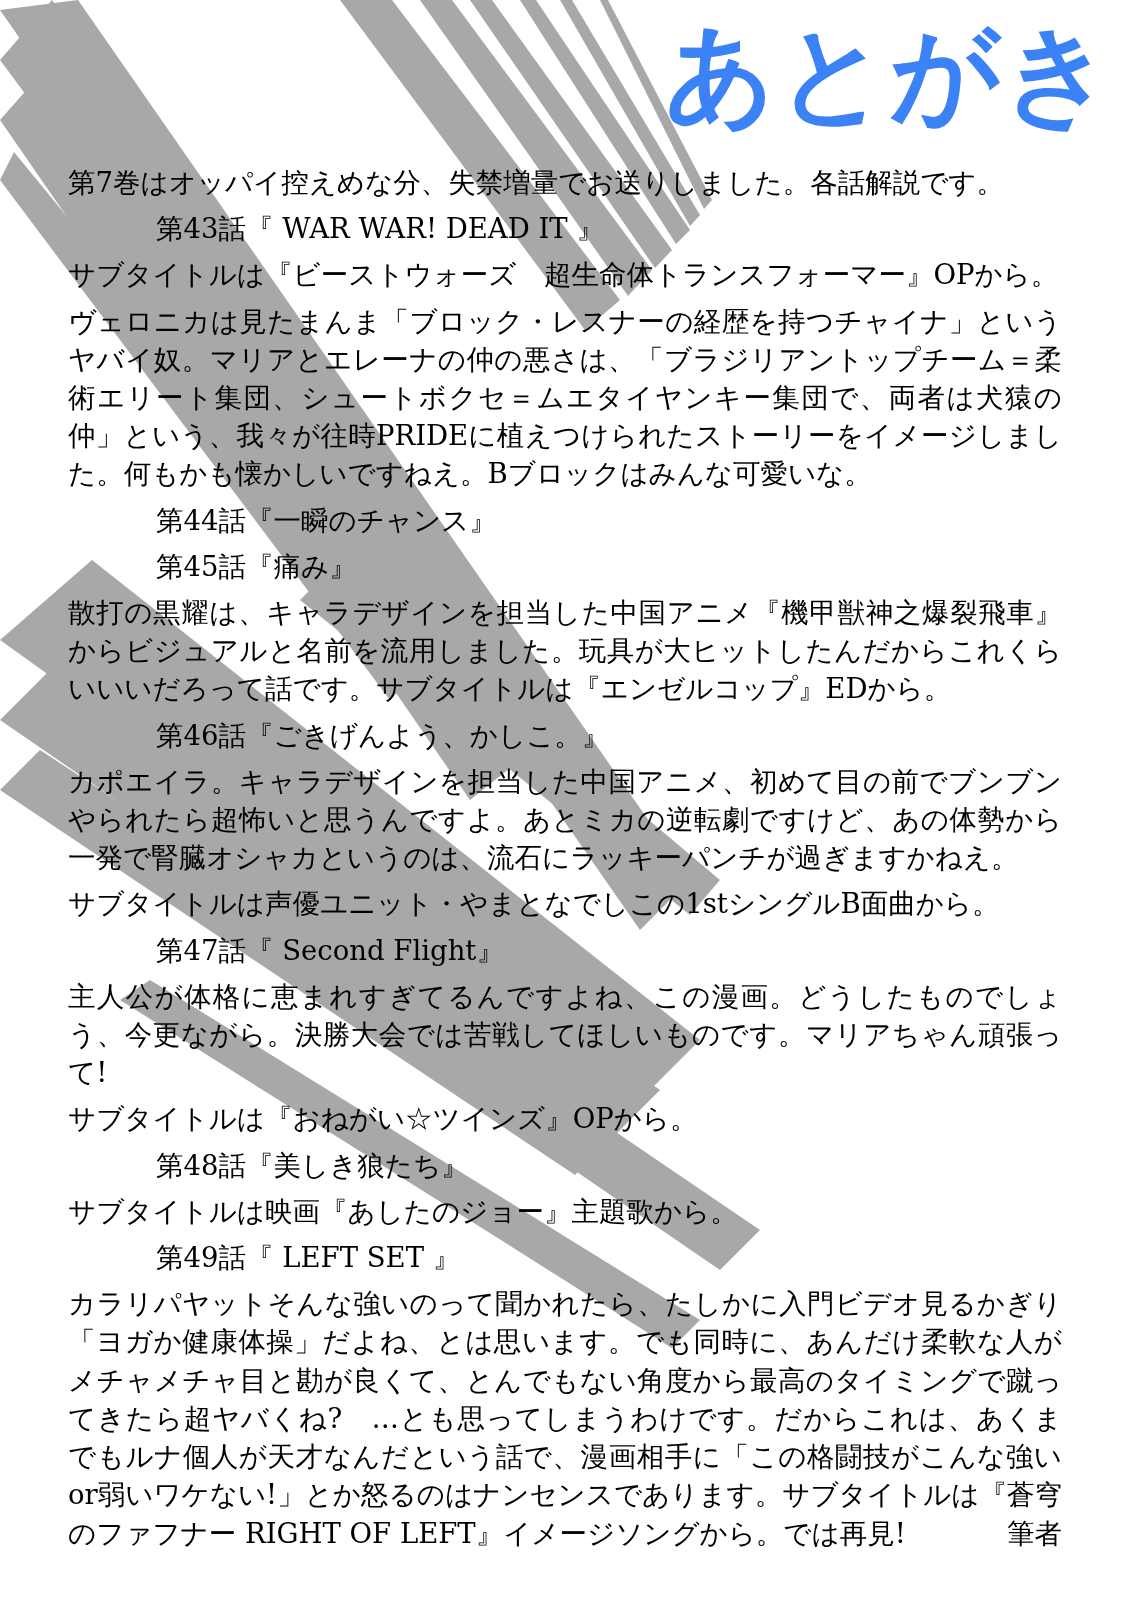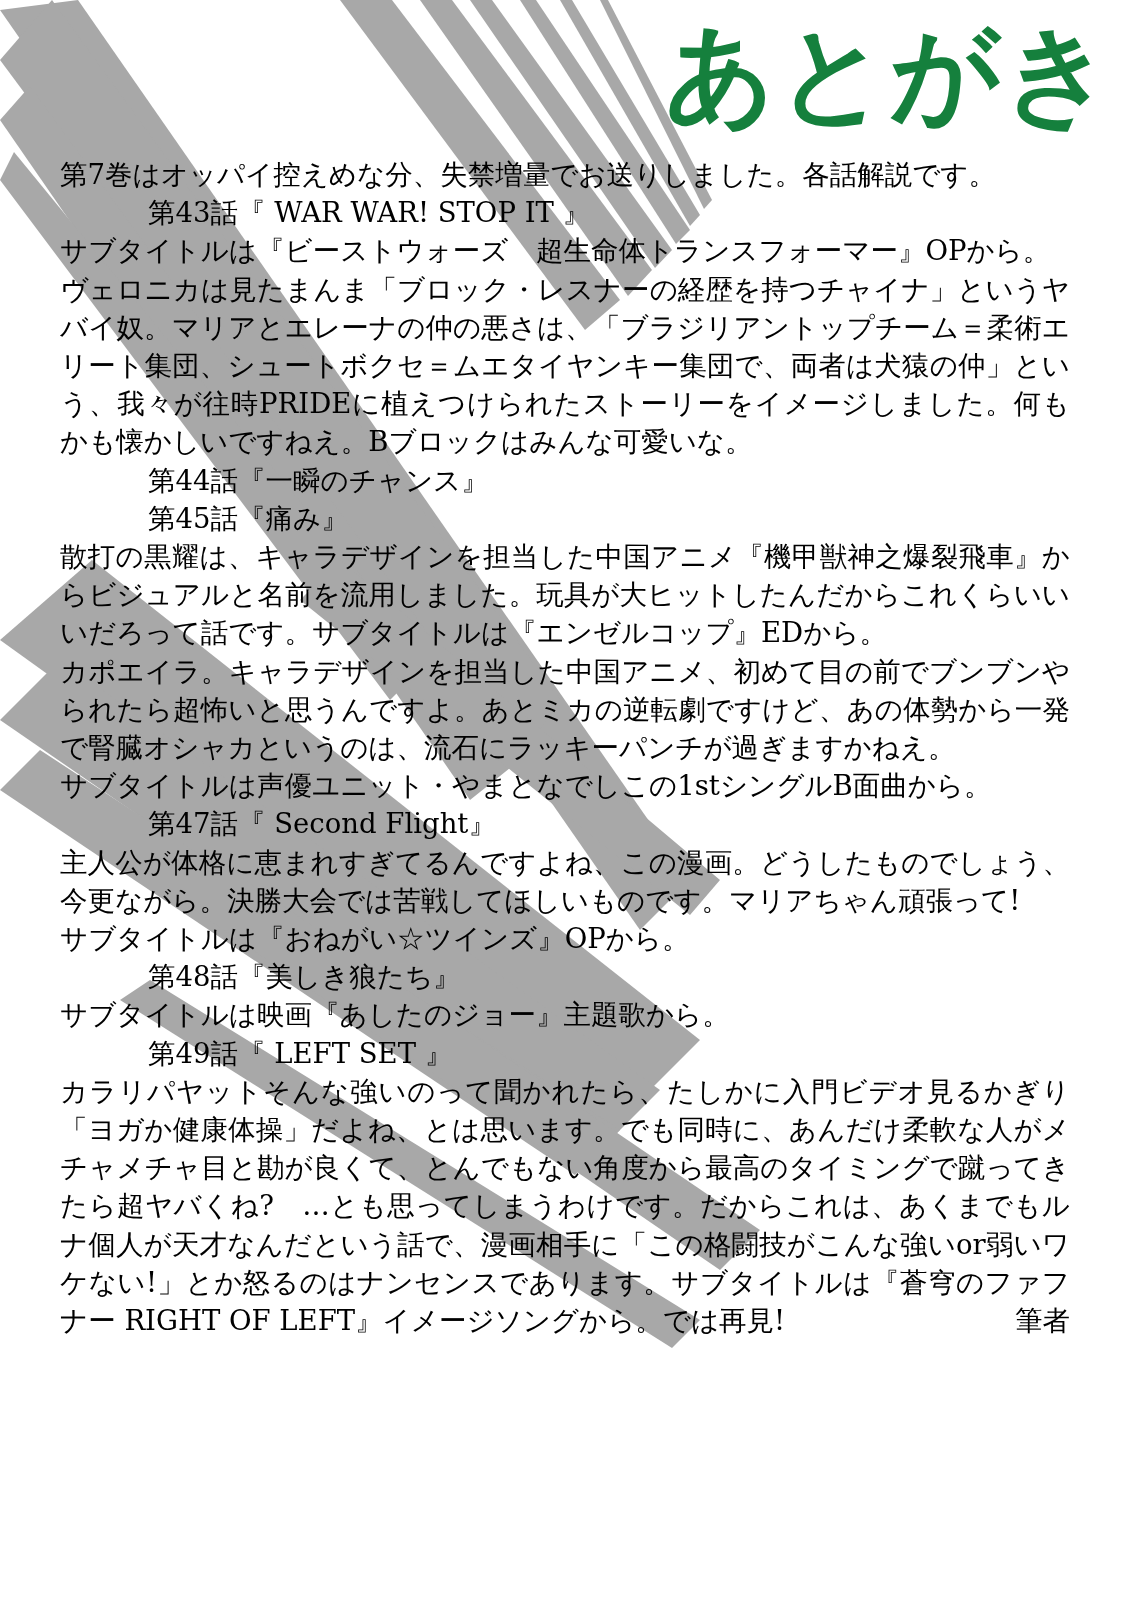--- a/index.html
+++ b/index.html
@@ -26,37 +26,37 @@
   }
   .title {
     position: absolute;
     right: 28px;
     top: 20px;
     font-family: "DejaVu Sans", sans-serif;
     font-weight: bold;
     font-size: 108px;
     line-height: 1.0;
     letter-spacing: 2px;
-    color: #15803d;
+    color: #3b82f6;
     z-index: 5;
   }
   .body-text {
     position: absolute;
     left: 60px;
     top: 155px;
     width: 1010px;
     z-index: 4;
     font-family: "DejaVu Serif", "Liberation Serif", serif;
     font-size: 27.5px;
     line-height: 38.2px;
     color: #000000;
     letter-spacing: 0px;
   }
   .body-text p {
-    margin: 0;
+    margin: 8px;
     padding: 0;
     text-align: justify;
     text-justify: inter-character;
   }
   .body-text p.indent3 {
     text-indent: 3.2em;
   }
   .body-text p.last {
     text-align: justify;
   }
@@ -98,26 +98,27 @@
       <polygon points="180,900 230,870 760,1230 720,1270"></polygon>
       <polygon points="120,1000 150,980 700,1320 672,1348"></polygon>
     </g>
     <g fill="#ffffff" opacity="0.0"></g>
   </svg>
 
   <div class="title">あとがき</div>
 
   <div class="body-text">
     <p>第7巻はオッパイ控えめな分、失禁増量でお送りしました。各話解説です。</p>
-    <p class="indent3">第43話『 WAR WAR! STOP IT 』</p>
+    <p class="indent3">第43話『 WAR WAR! DEAD IT 』</p>
     <p>サブタイトルは『ビーストウォーズ　超生命体トランスフォーマー』OPから。</p>
     <p>ヴェロニカは見たまんま「ブロック・レスナーの経歴を持つチャイナ」というヤバイ奴。マリアとエレーナの仲の悪さは、「ブラジリアントップチーム＝柔術エリート集団、シュートボクセ＝ムエタイヤンキー集団で、両者は犬猿の仲」という、我々が往時PRIDEに植えつけられたストーリーをイメージしました。何もかも懐かしいですねえ。Bブロックはみんな可愛いな。</p>
     <p class="indent3">第44話『一瞬のチャンス』</p>
     <p class="indent3">第45話『痛み』</p>
     <p>散打の黒耀は、キャラデザインを担当した中国アニメ『機甲獣神之爆裂飛車』からビジュアルと名前を流用しました。玩具が大ヒットしたんだからこれくらいいいだろって話です。サブタイトルは『エンゼルコップ』EDから。</p>
+    <p class="indent3">第46話『ごきげんよう、かしこ。』</p>
     <p>カポエイラ。キャラデザインを担当した中国アニメ、初めて目の前でブンブンやられたら超怖いと思うんですよ。あとミカの逆転劇ですけど、あの体勢から一発で腎臓オシャカというのは、流石にラッキーパンチが過ぎますかねえ。</p>
     <p>サブタイトルは声優ユニット・やまとなでしこの1stシングルB面曲から。</p>
     <p class="indent3">第47話『 Second Flight』</p>
     <p>主人公が体格に恵まれすぎてるんですよね、この漫画。どうしたものでしょう、今更ながら。決勝大会では苦戦してほしいものです。マリアちゃん頑張って!</p>
     <p>サブタイトルは『おねがい☆ツインズ』OPから。</p>
     <p class="indent3">第48話『美しき狼たち』</p>
     <p>サブタイトルは映画『あしたのジョー』主題歌から。</p>
     <p class="indent3">第49話『 LEFT SET 』</p>
     <p class="last"><span>カラリパヤットそんな強いのって聞かれたら、たしかに入門ビデオ見るかぎり「ヨガか健康体操」だよね、とは思います。でも同時に、あんだけ柔軟な人がメチャメチャ目と勘が良くて、とんでもない角度から最高のタイミングで蹴ってきたら超ヤバくね?　…とも思ってしまうわけです。だからこれは、あくまでもルナ個人が天才なんだという話で、漫画相手に「この格闘技がこんな強いor弱いワケない!」とか怒るのはナンセンスであります。サブタイトルは『蒼穹のファフナー RIGHT OF LEFT』イメージソングから。では再見!</span><span class="signature">筆者</span></p>
   </div>

